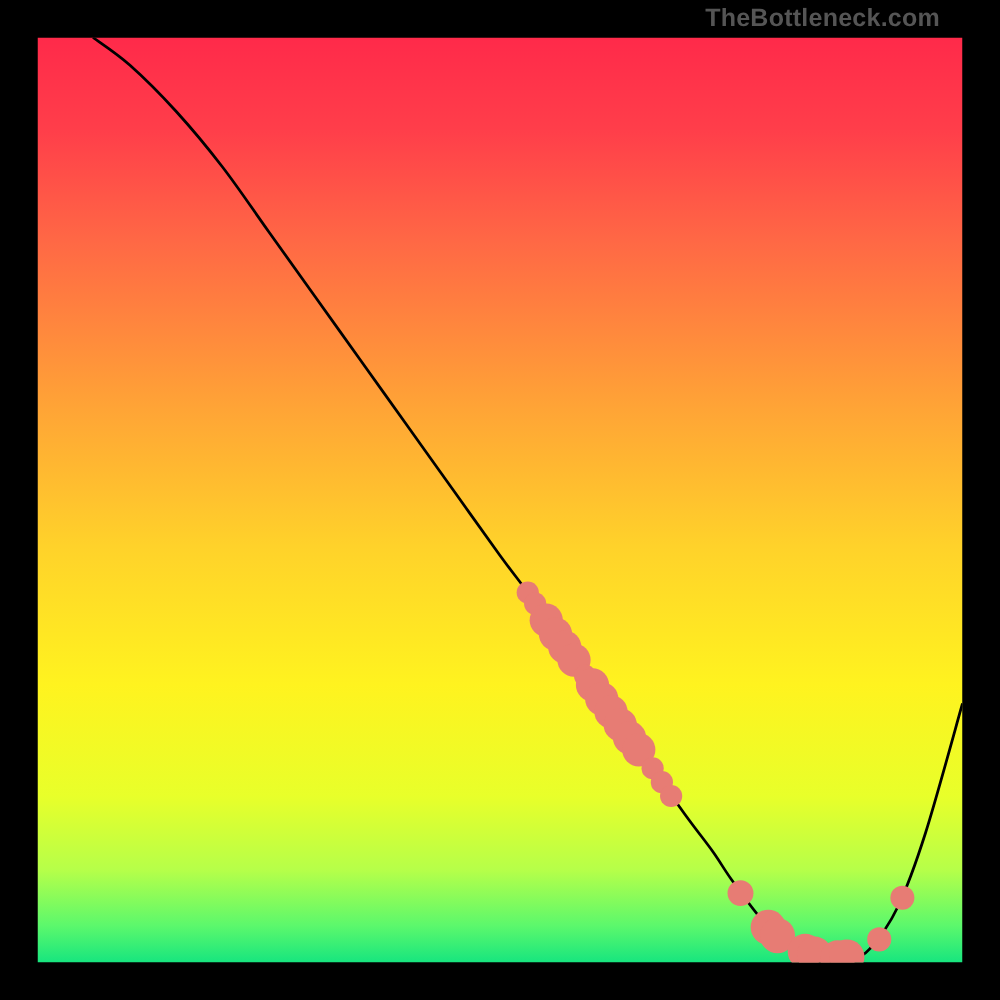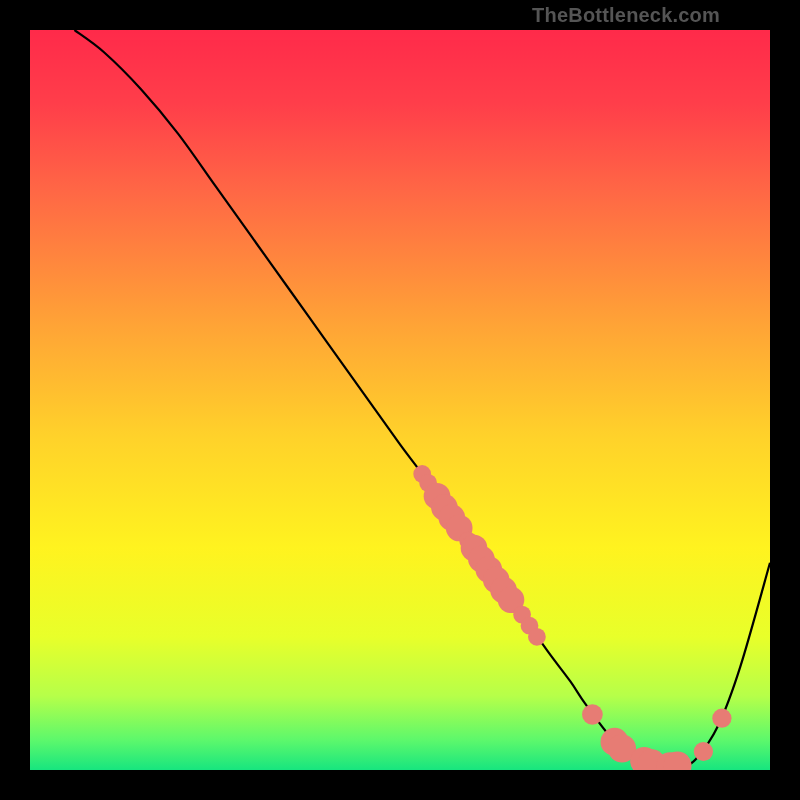--- a/index.html
+++ b/index.html
@@ -8,20 +8,21 @@
     width: 800px;
     height: 800px;
     background: #000;
     font-family: Arial, Helvetica, sans-serif;
     overflow: hidden;
   }
   .container {
     position: relative;
     width: 732px;
     height: 800px;
+    padding-left: 32px;
   }
   .watermark {
     position: absolute;
     top: 4px;
     right: 12px;
     color: #555;
     font-size: 20px;
     font-weight: 600;
     letter-spacing: 0.2px;
     z-index: 10;

